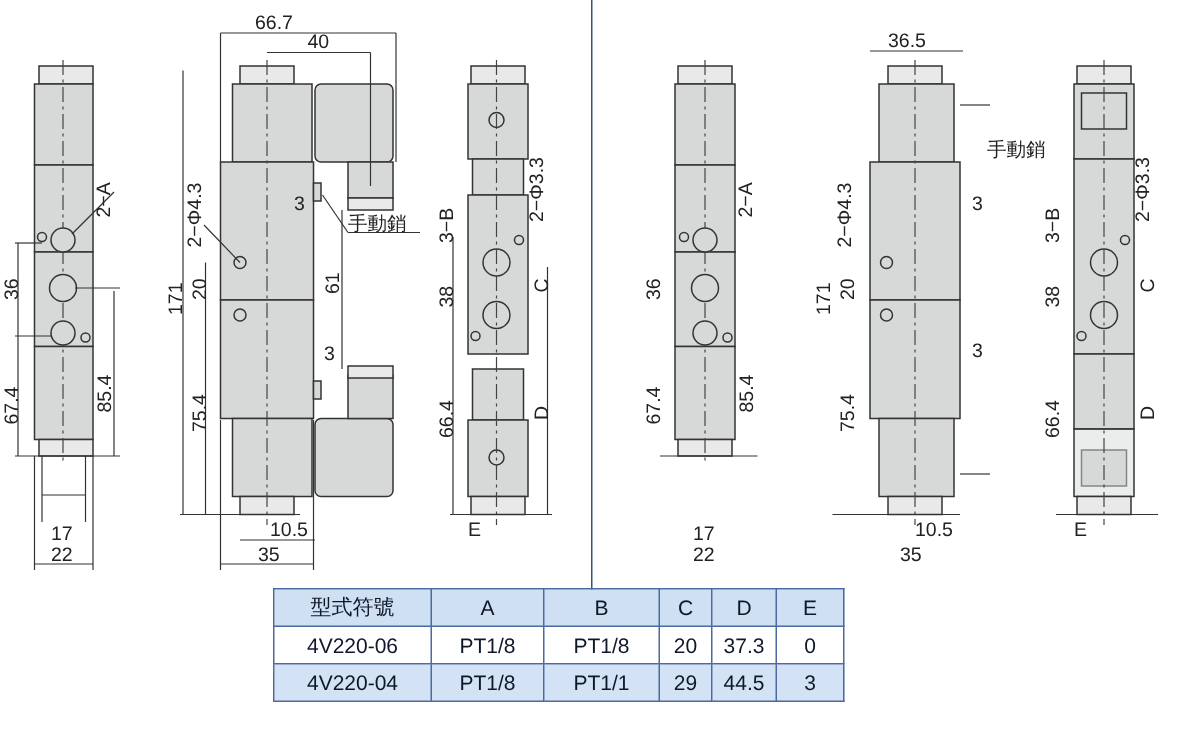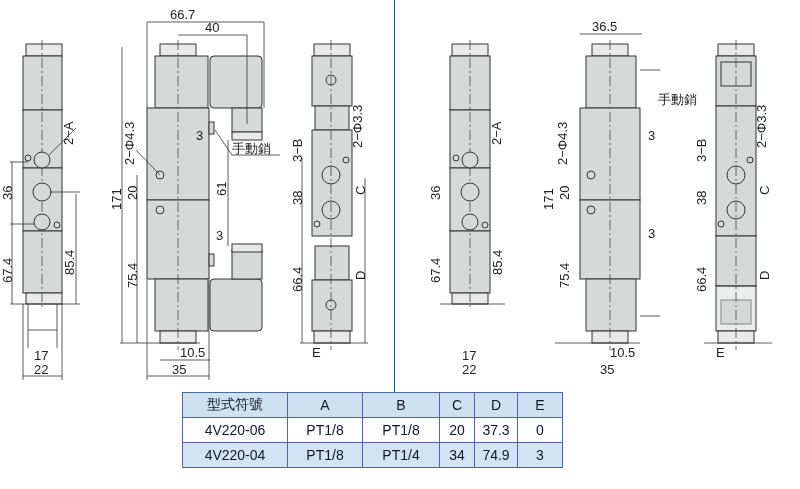--- a/index.html
+++ b/index.html
@@ -222,19 +222,19 @@
     <td>4V220-06</td>
     <td>PT1/8</td>
     <td>PT1/8</td>
     <td>20</td>
     <td>37.3</td>
     <td>0</td>
   </tr>
   <tr class="even">
     <td>4V220-04</td>
     <td>PT1/8</td>
-    <td>PT1/4</td>
-    <td>34</td>
-    <td>74.9</td>
+    <td>PT1/1</td>
+    <td>29</td>
+    <td>44.5</td>
     <td>3</td>
   </tr>
 </tbody>
   </table>
 
 </body></html>

